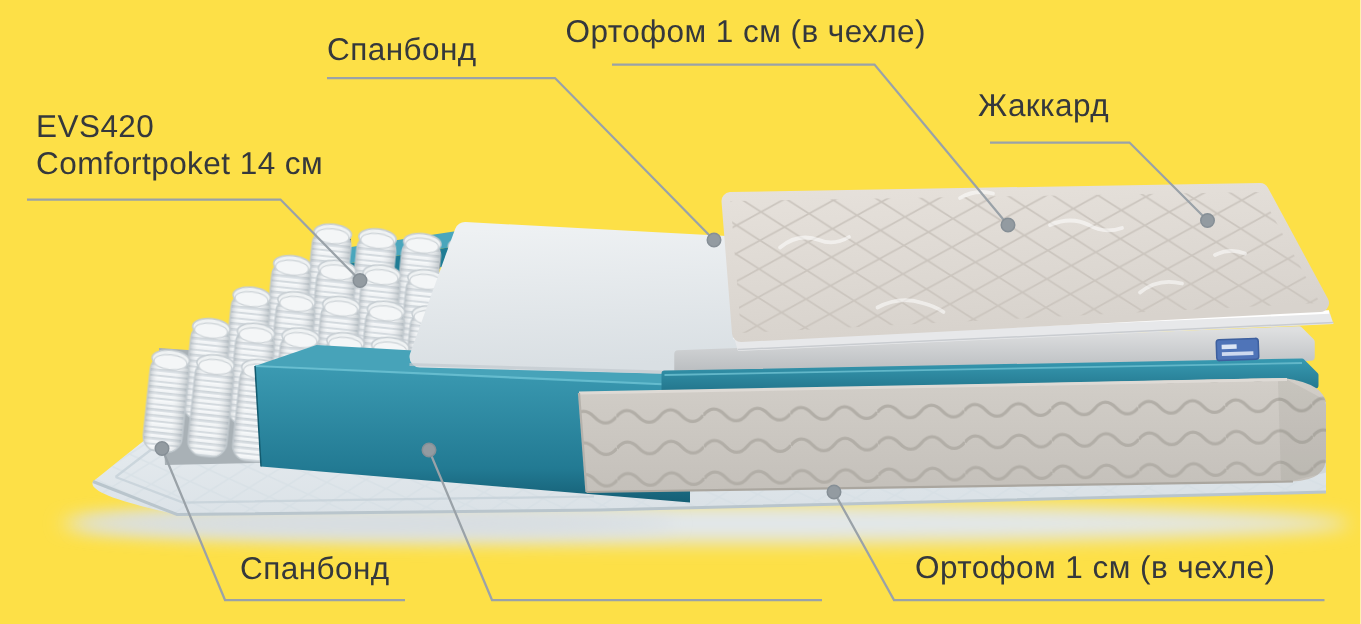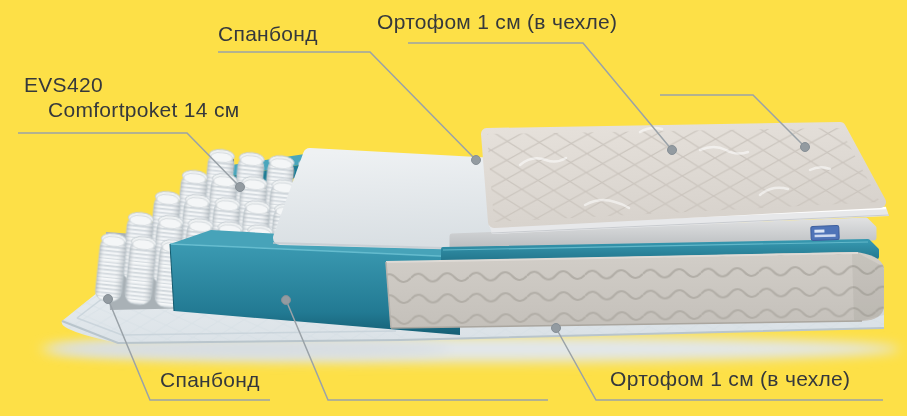--- a/index.html
+++ b/index.html
@@ -178,23 +178,24 @@
       <circle cx="108" cy="299" r="4.5"></circle>
       <circle cx="286" cy="300" r="4.5"></circle>
       <circle cx="556" cy="328" r="4.5"></circle>
     </g>
   </svg>
 
   <div class="label" style="left:218px;top:21px;">Спанбонд</div>
 
   <div class="label" style="left:377px;top:9px;">Ортофом 1 см (в чехле)</div>
 
+  <div class="label" style="left:652px;top:58px;">Жаккард</div>
 
   <div class="label" style="left:24px;top:72px;">
     <span style="display:block;">EVS420</span>
-    <span style="display:block;margin-left:24px;">Comfortpoket 14 см</span>
+    <span style="display:block;">Comfortpoket 14 см</span>
   </div>
 
   <div class="label" style="left:160px;top:367px;">Спанбонд</div>
 
 
   <div class="label" style="left:610px;top:366px;">Ортофом 1 см (в чехле)</div>
 </div>
 
 </body></html>

